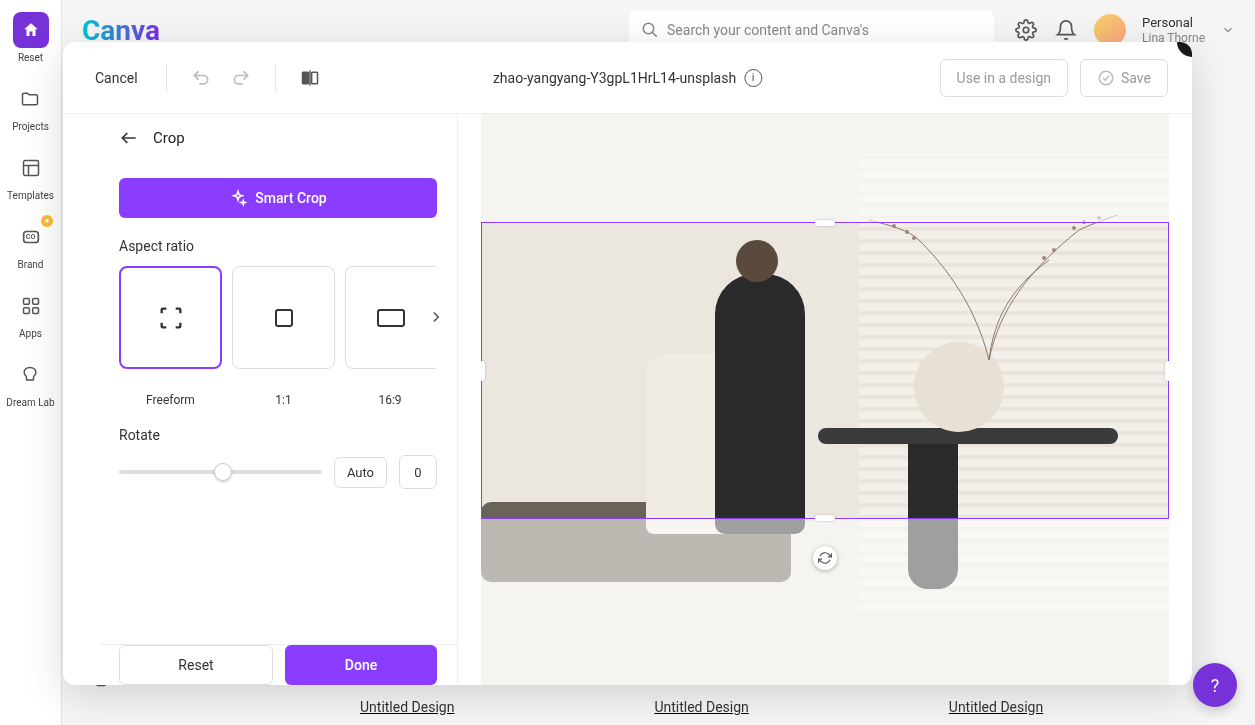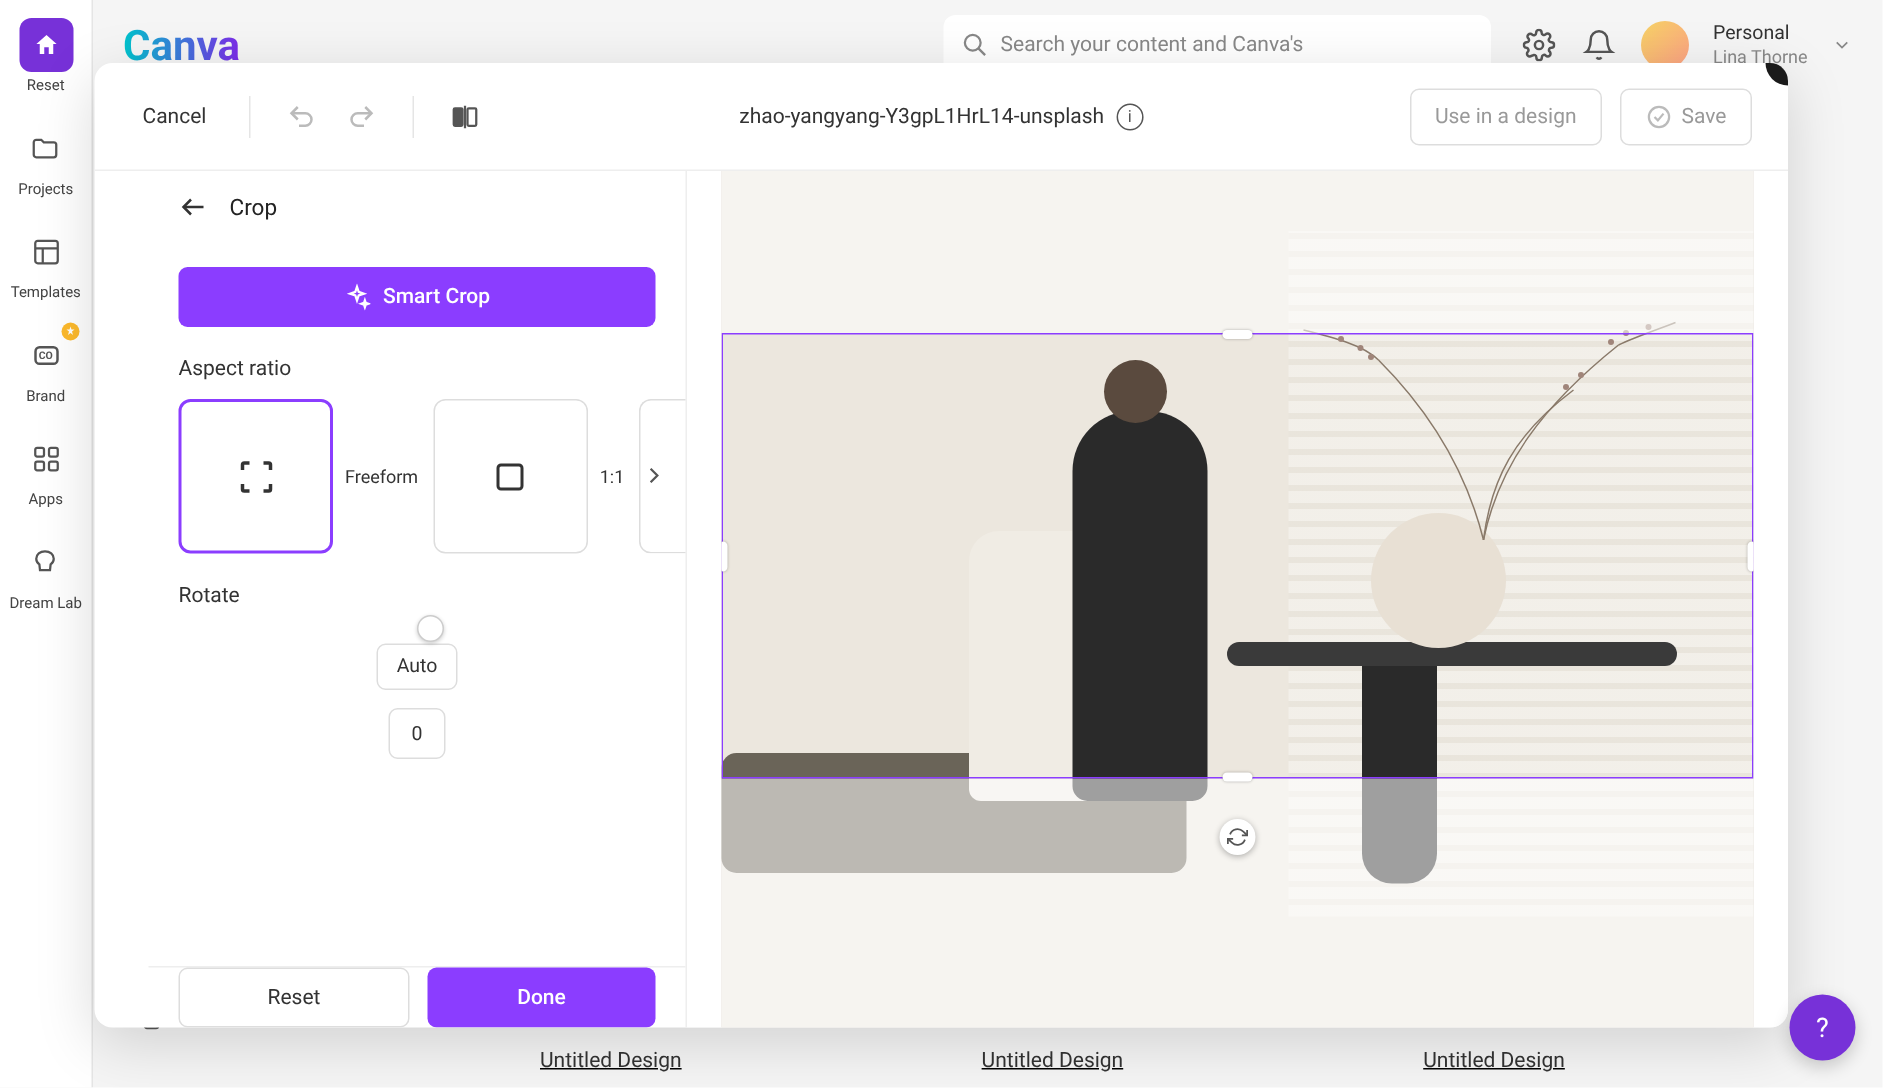--- a/index.html
+++ b/index.html
@@ -46,27 +46,27 @@
     
     
     .crop-panel { width: 359px; border-right: 1px solid #eee; display: flex; flex-direction: column; }
     .crop-head { display: flex; align-items: center; gap: 14px; padding: 14px 20px; }
     .back-arrow { cursor: pointer; display:flex; }
     .crop-title { font-size: 15px; color: #222; }
     .crop-content { padding: 16px 20px; flex: 1; overflow: hidden; }
     .smart-crop-btn { width: 100%; height: 40px; background: #8b3dff; color: #fff; border: none; border-radius: 6px; font-size: 14px; font-weight: 500; cursor: pointer; display: flex; align-items: center; justify-content: center; gap: 8px; }
     .section-label { font-size: 14px; color: #333; margin-top: 20px; margin-bottom: 12px; }
     .ratio-row { display: flex; gap: 10px; position: relative; }
-    .ratio-card { display: flex; flex-direction: row; align-items: center; gap: 8px; }
+    .ratio-card { display: flex; flex-direction: column; align-items: center; gap: 24px; }
     .ratio-box { width: 103px; height: 103px; border: 1px solid #ddd; border-radius: 8px; display: flex; align-items: center; justify-content: center; cursor: pointer; }
     .ratio-box.selected { border: 2px solid #8b3dff; }
     .ratio-label { font-size: 12px; color: #333; }
     .ratio-chev { position: absolute; right: -8px; top: 42px; color: #555; cursor: pointer; }
     
-    .rotate-row { display: flex; align-items: center; gap: 12px; margin-top: 12px; flex-direction: column; }
+    .rotate-row { display: flex; align-items: center; gap: 12px; margin-top: 12px; }
     .slider { flex: 1; height: 4px; background: #ddd; border-radius: 2px; position: relative; cursor: pointer; }
     .slider-thumb { position: absolute; left: 47%; top: -7px; width: 18px; height: 18px; background: #fff; border: 1px solid #ccc; border-radius: 50%; box-shadow: 0 1px 3px rgba(0,0,0,0.2); }
     .auto-btn { padding: 7px 12px; border: 1px solid #ddd; border-radius: 6px; font-size: 13px; color: #333; cursor: pointer; background: #fff; }
     .rotate-val { width: 38px; height: 34px; border: 1px solid #ddd; border-radius: 6px; text-align: center; font-size: 13px; color: #333; }
     
     .crop-footer { padding: 0 20px; display: flex; gap: 12px; border-top: 1px solid #eee; }
     .reset-btn { flex: 1; height: 40px; border: 1px solid #ddd; border-radius: 6px; background: #fff; font-size: 14px; color: #333; cursor: pointer; }
     .done-btn { flex: 1; height: 40px; border: none; border-radius: 6px; background: #8b3dff; color: #fff; font-size: 14px; font-weight: 500; cursor: pointer; }
     
     

